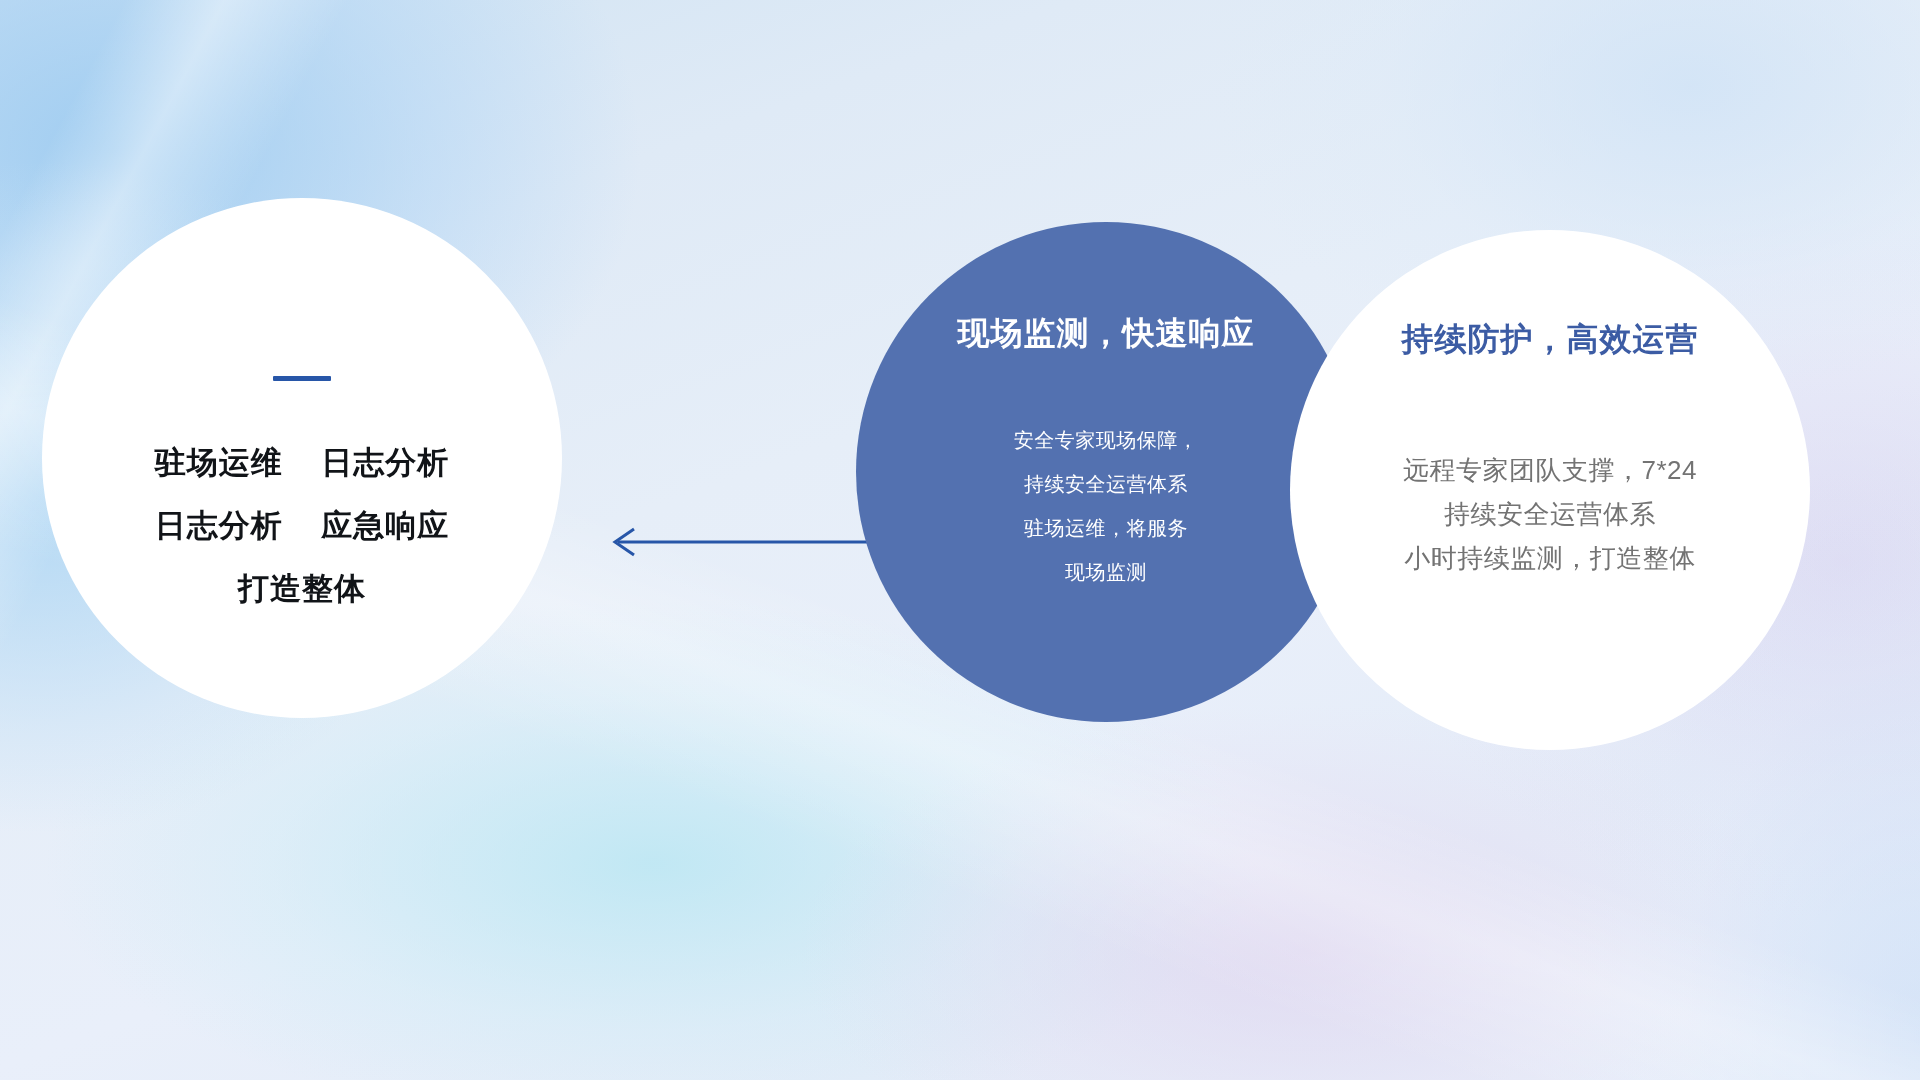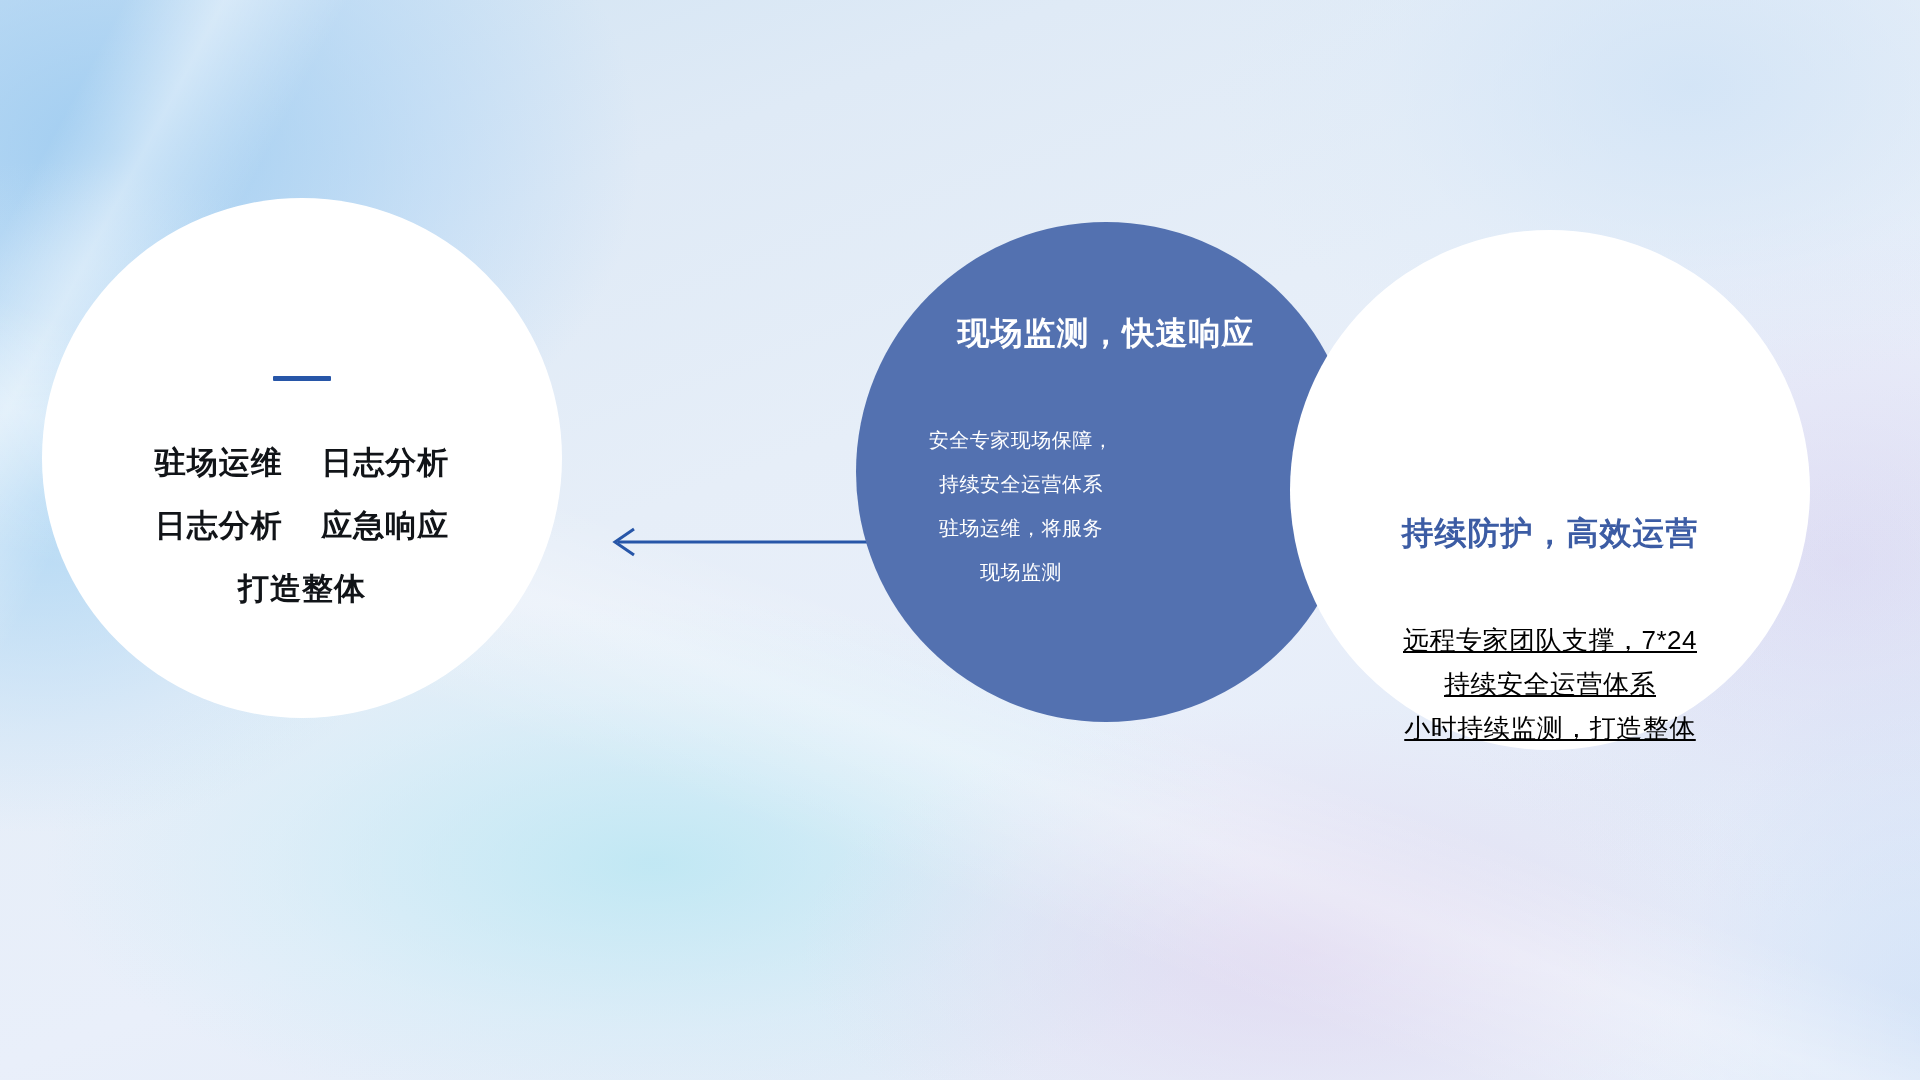--- a/index.html
+++ b/index.html
@@ -126,34 +126,35 @@
   }
 
   #circle-center {
     left: 856px;
     top: 222px;
     width: 500px;
     height: 500px;
     background: #5371b0;
     display: flex;
     flex-direction: column;
+    align-items: center;
     justify-content: flex-start;
     padding-top: 90px;
   }
 
   #circle-right {
     left: 1290px;
     top: 230px;
     width: 520px;
     height: 520px;
     background: #ffffff;
     display: flex;
     flex-direction: column;
     align-items: center;
-    justify-content: flex-end;
+    justify-content: flex-start;
     padding-top: 88px;
   }
 
   
   .accent-rule {
     width: 58px;
     height: 5px;
     background: #2756a8;
     border-radius: 1px;
     margin-bottom: 50px;
@@ -192,28 +193,27 @@
   
   .right-title {
     color: #3c5ca4;
     font-weight: bold;
     font-size: 32px;
     letter-spacing: 1px;
     white-space: nowrap;
     text-align: center;
   }
   .right-body {
-    margin-top: 62px;
-    color: #000000;
+    margin-top: 86px;
+    color: #737373;
     font-size: 26px;
     line-height: 44px;
     text-align: center;
     width: 400px;
     letter-spacing: 0.5px;
-    text-decoration: underline;
   }
 
   
   #connector-arrow {
     position: absolute;
     left: 600px;
     top: 522px;
     width: 280px;
     height: 40px;
   }

